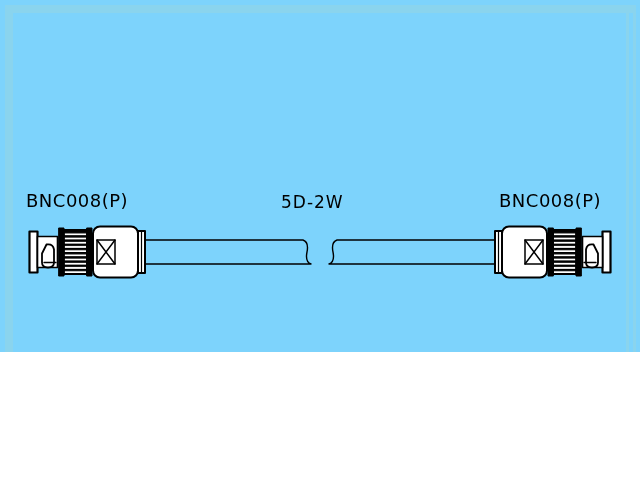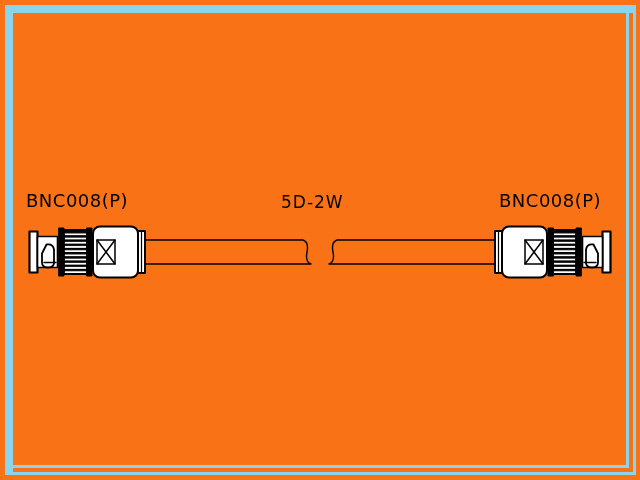--- a/index.html
+++ b/index.html
@@ -7,22 +7,22 @@
     margin: 0;
     padding: 0;
     background: #ffffff;
   }
   body {
     font-family: "DejaVu Sans", sans-serif;
   }
   #page {
     position: relative;
     width: 640px;
-    height: 480px;
-    background: #f97316;
+    height: 352px;
+    background: #7dd3fc;
     overflow: hidden;
   }
   
   .frame-band {
     position: absolute;
     background: #8ad4ee;
   }
   .frame-outer-left   { left: 5px;  top: 5px;    width: 8px;  height: 470px; }
   .frame-outer-top    { left: 5px;  top: 5px;    width: 630px; height: 8px; }
   .frame-inner-right  { left: 633px; top: 5px;   width: 3px;  height: 470px; }

